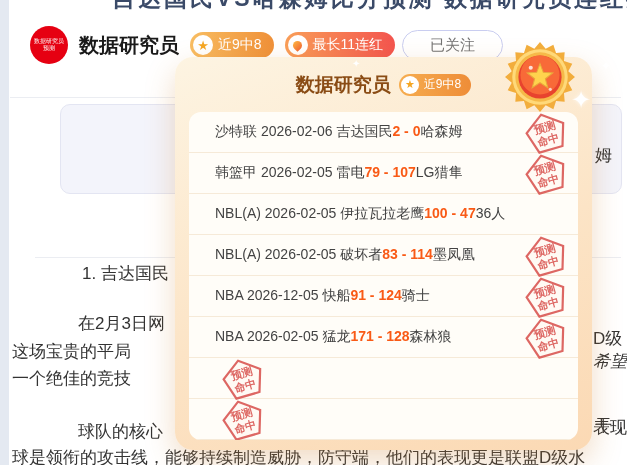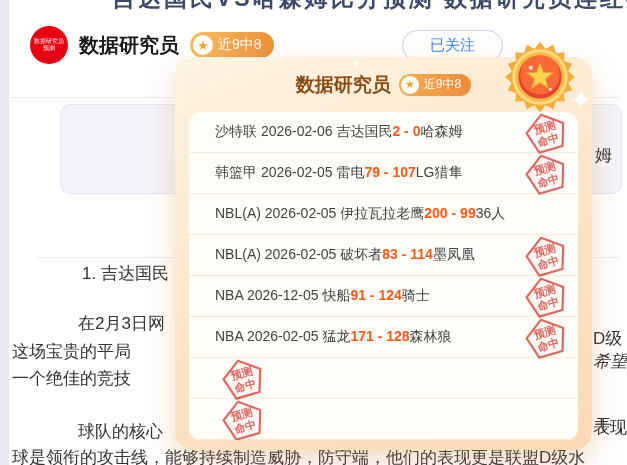--- a/index.html
+++ b/index.html
@@ -58,21 +58,21 @@
   .pill.streak9{background:linear-gradient(90deg,#f8bd62,#ef9038);}
   .pill.streak9 .star{color:#f5a623;font-size:13px;line-height:1;}
   .pill.streak11{background:linear-gradient(90deg,#f99e58,#f3544e);}
   .flame{
     width:9px;height:9px;background:linear-gradient(180deg,#fcae3f,#f36d35);
     border-radius:50% 50% 50% 0;transform:rotate(-45deg);
   }
   .follow-btn{
     position:absolute;left:402px;top:30px;width:101px;height:31px;z-index:3;
     background:#fff;border:1px solid #c9cdf0;border-radius:17px;
-    color:#3b82f6;font-size:15px;display:flex;align-items:center;justify-content:center;
+    color:#737373;font-size:15px;display:flex;align-items:center;justify-content:center;
     box-sizing:border-box;
   }
 
   
   .popup{
     position:absolute;left:175px;top:57px;width:417px;height:393px;z-index:5;
     border-radius:18px;
     background:linear-gradient(160deg,#fdf4e2 0%,#fce4c6 55%,#fbd9b4 100%);
     box-shadow:0 12px 30px rgba(205,130,50,.28);
   }
@@ -135,20 +135,26 @@
     <span>数据研究员</span>
     <span>预测</span>
   </div>
   <div class="expert-name">数据研究员</div>
   <div class="pill streak9">
     <span class="pill-ico">
         <span class="star">★</span>
       </span>
     <span>近9中8</span>
   </div>
+  <div class="pill streak11">
+    <span class="pill-ico">
+        <span class="flame"></span>
+      </span>
+    <span>最长11连红</span>
+  </div>
 </div>
 <div class="follow-btn">已关注</div>
 
 <div class="popup">
   <div class="popup-title-row">
     <span class="popup-title">数据研究员</span>
     <span class="popup-badge">
       <span class="pill-ico">
           <span class="star">★</span>
         </span>
@@ -170,21 +176,21 @@
       <span class="match-text"><span>韩篮甲 2026-02-05 雷电</span><span class="score">79 - 107</span><span>LG猎隼</span></span>
       <span class="stamp">
           <svg width="44" height="40" viewBox="0 0 44 40">
   <polygon points="22,2 41,16 34,38 10,38 3,16" fill="rgba(255,246,240,0.55)" stroke="#d9534f" stroke-width="2.2"></polygon>
   <text x="22" y="19" text-anchor="middle" font-size="11" font-weight="bold" fill="#d9534f">预测</text>
   <text x="22" y="32" text-anchor="middle" font-size="11" font-weight="bold" fill="#d9534f">命中</text>
 </svg>
         </span>
     </div>
     <div class="match-row">
-      <span class="match-text"><span>NBL(A) 2026-02-05 伊拉瓦拉老鹰</span><span class="score">200 - 99</span><span>36人</span></span>
+      <span class="match-text"><span>NBL(A) 2026-02-05 伊拉瓦拉老鹰</span><span class="score">100 - 47</span><span>36人</span></span>
       <span class="stamp" style="visibility: hidden;"></span>
     </div>
     <div class="match-row">
       <span class="match-text"><span>NBL(A) 2026-02-05 破坏者</span><span class="score">83 - 114</span><span>墨凤凰</span></span>
       <span class="stamp">
           <svg width="44" height="40" viewBox="0 0 44 40">
   <polygon points="22,2 41,16 34,38 10,38 3,16" fill="rgba(255,246,240,0.55)" stroke="#d9534f" stroke-width="2.2"></polygon>
   <text x="22" y="19" text-anchor="middle" font-size="11" font-weight="bold" fill="#d9534f">预测</text>
   <text x="22" y="32" text-anchor="middle" font-size="11" font-weight="bold" fill="#d9534f">命中</text>
 </svg>

